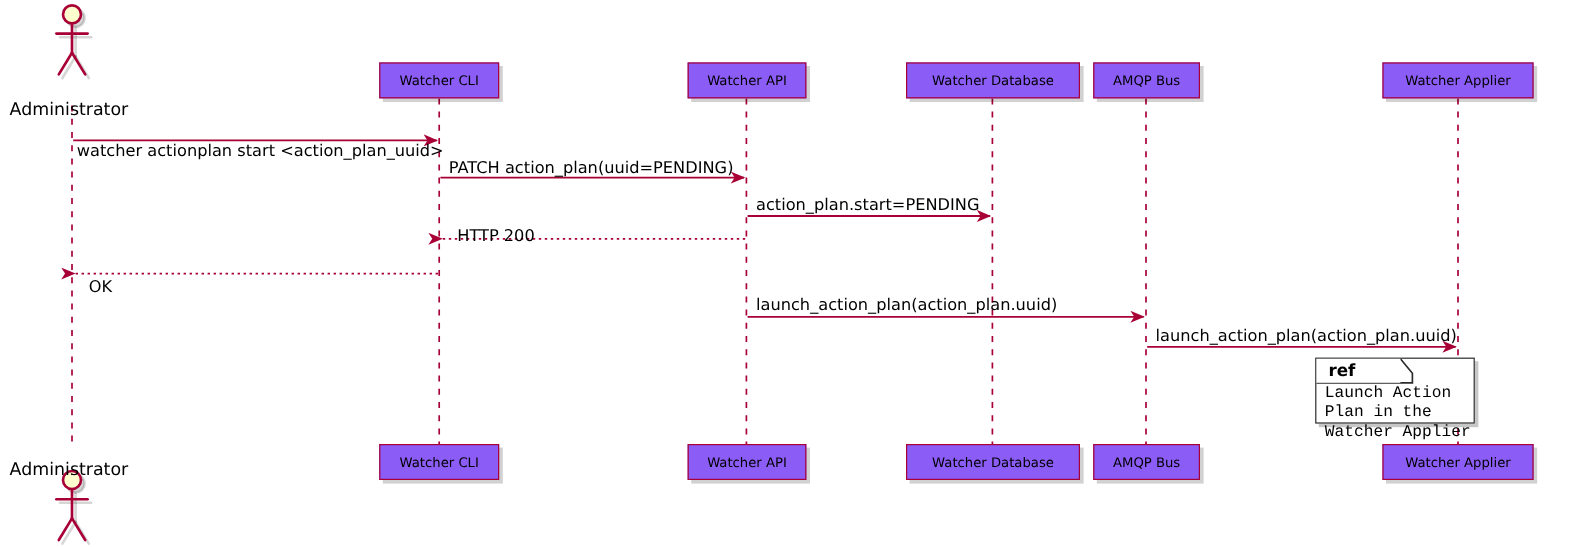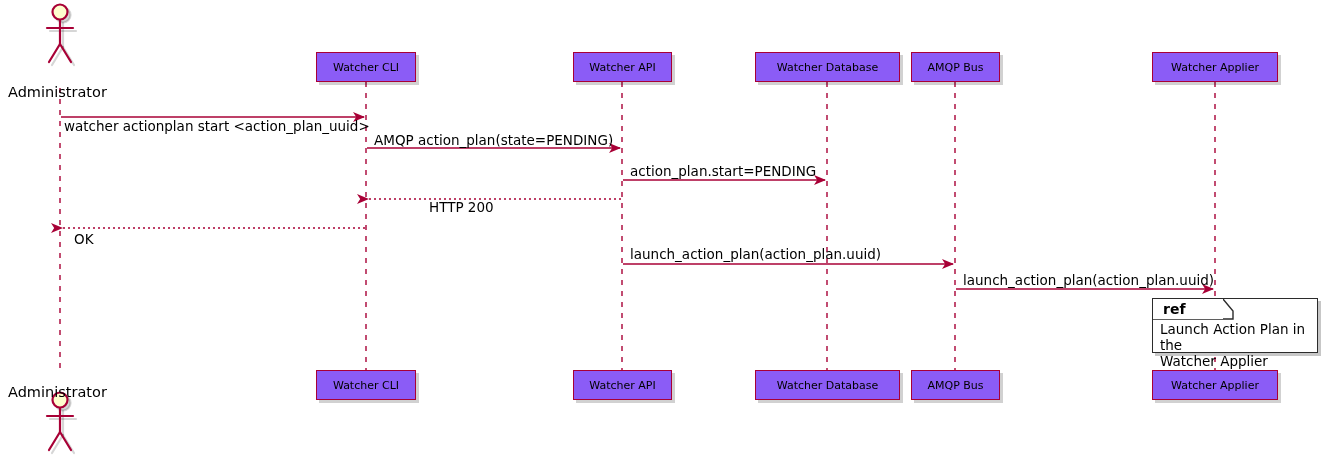--- a/index.html
+++ b/index.html
@@ -55,20 +55,21 @@
     line-height:18px;
   }
   .ref-tab-shape{position:absolute;left:0;top:0;}
   .ref-body{
     position:absolute;
     left:7px;top:22px;
     font-size:13.5px;
     line-height:16px;
     color:#000;
     white-space:pre-line;
+    font-family:Liberation Mono, monospace;
   }
 </style>
 </head>
 <body>
 
 <div id="diagram">
 
   <svg id="svg-layer" viewBox="0 0 1330 456" xmlns="http://www.w3.org/2000/svg">
     <defs>
       <marker id="arrow-right" markerWidth="12" markerHeight="10" refX="11" refY="5" orient="auto" markerUnits="userSpaceOnUse">
@@ -152,29 +153,29 @@
         <span>Watcher Applier</span>
       </div>
       <div class="participant-box" style="left: 1152px; top: 370px; width: 126px;">
         <span>Watcher Applier</span>
       </div>
     </div>
   <div id="label-layer">
       <div class="actor-label" style="left: 8px; top: 70px;">Administrator</div>
       <div class="actor-label" style="left: 8px; top: 370px;">Administrator</div>
       <div class="msg-label" style="left: 64px; top: 118px;">watcher actionplan start &lt;action_plan_uuid&gt;</div>
-      <div class="msg-label" style="left: 374px; top: 132px;">AMQP action_plan(state=PENDING)</div>
+      <div class="msg-label" style="left: 374px; top: 132px;">PATCH action_plan(uuid=PENDING)</div>
       <div class="msg-label" style="left: 630px; top: 163px;">action_plan.start=PENDING</div>
-      <div class="msg-label" style="left: 381px; top: 199px; margin-left: 48px;">HTTP 200</div>
+      <div class="msg-label" style="left: 381px; top: 189px;">HTTP 200</div>
       <div class="msg-label" style="left: 74px; top: 218px; margin-top: 13px;">OK</div>
       <div class="msg-label" style="left: 630px; top: 246px;">launch_action_plan(action_plan.uuid)</div>
       <div class="msg-label" style="left: 963px; top: 272px;">launch_action_plan(action_plan.uuid)</div>
     </div>
 
-  <div class="ref-frame" id="ref-frame" style="left: 1152px; top: 298px; width: 166px; height: 55px;">
+  <div class="ref-frame" id="ref-frame" style="left: 1096px; top: 298px; width: 133px; height: 55px;">
     <svg class="ref-tab-shape" id="ref-tab-shape" width="82" height="22">
         <path d="M0,0 L70,0 L80,12 L80,20 L0,20 Z" fill="#FFFFFF" stroke="#2B2B2B" stroke-width="1.4"></path>
       </svg>
     <div class="ref-tab" id="ref-tab" style="width: 70px; height: 20px;">ref</div>
     <div class="ref-body" id="ref-body">Launch Action Plan in the
 Watcher Applier</div>
   </div>
 
 </div>
 

